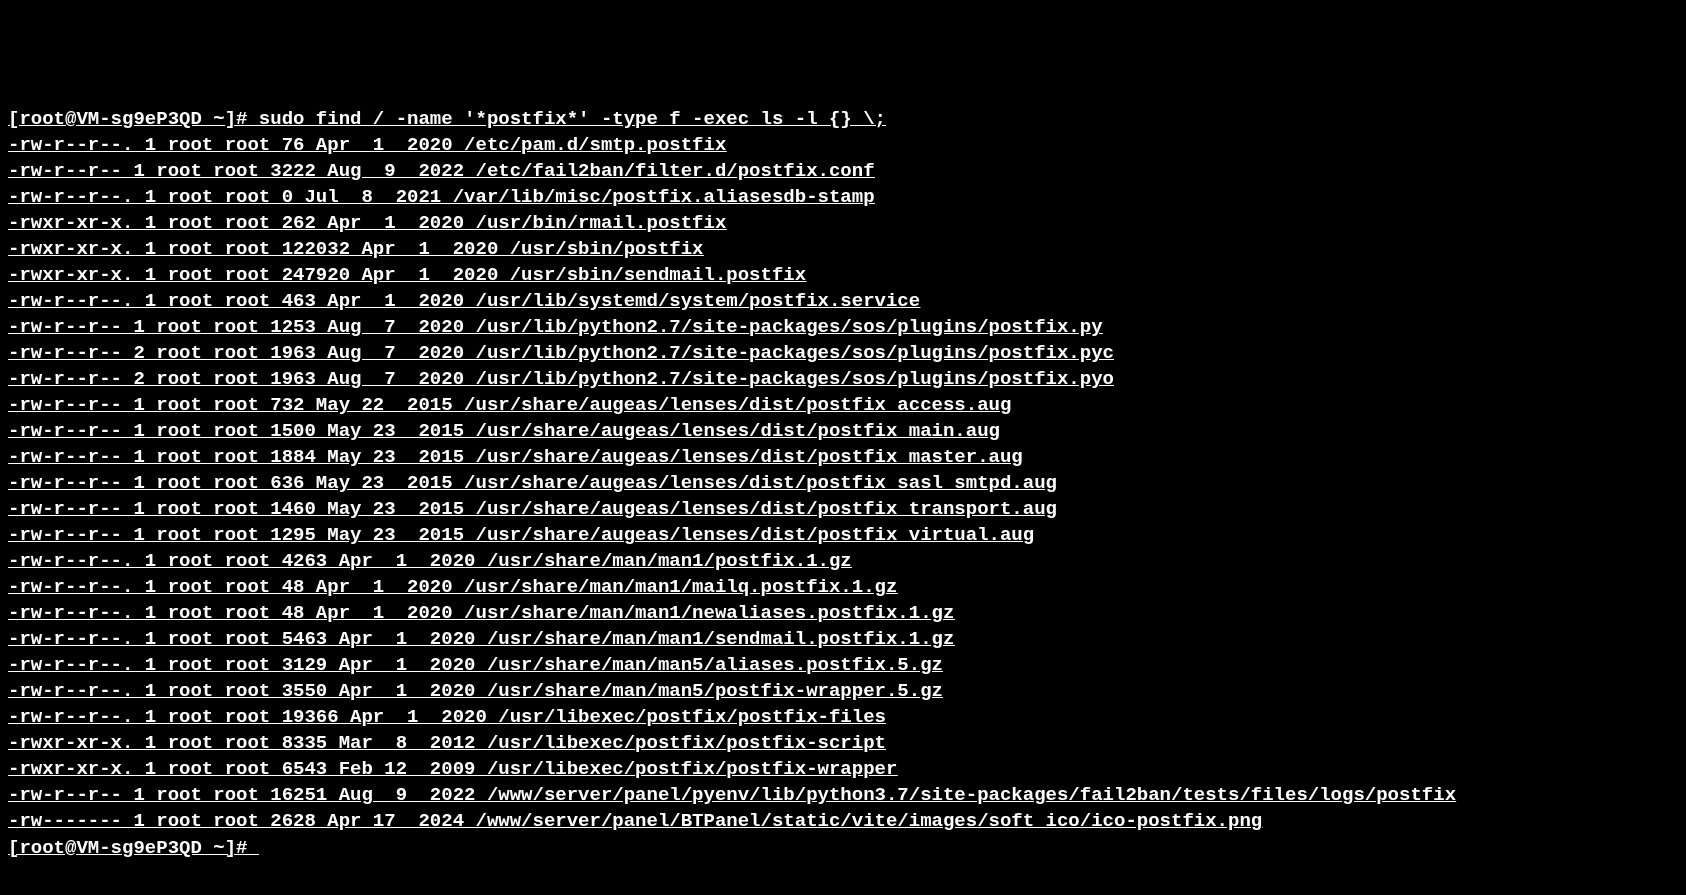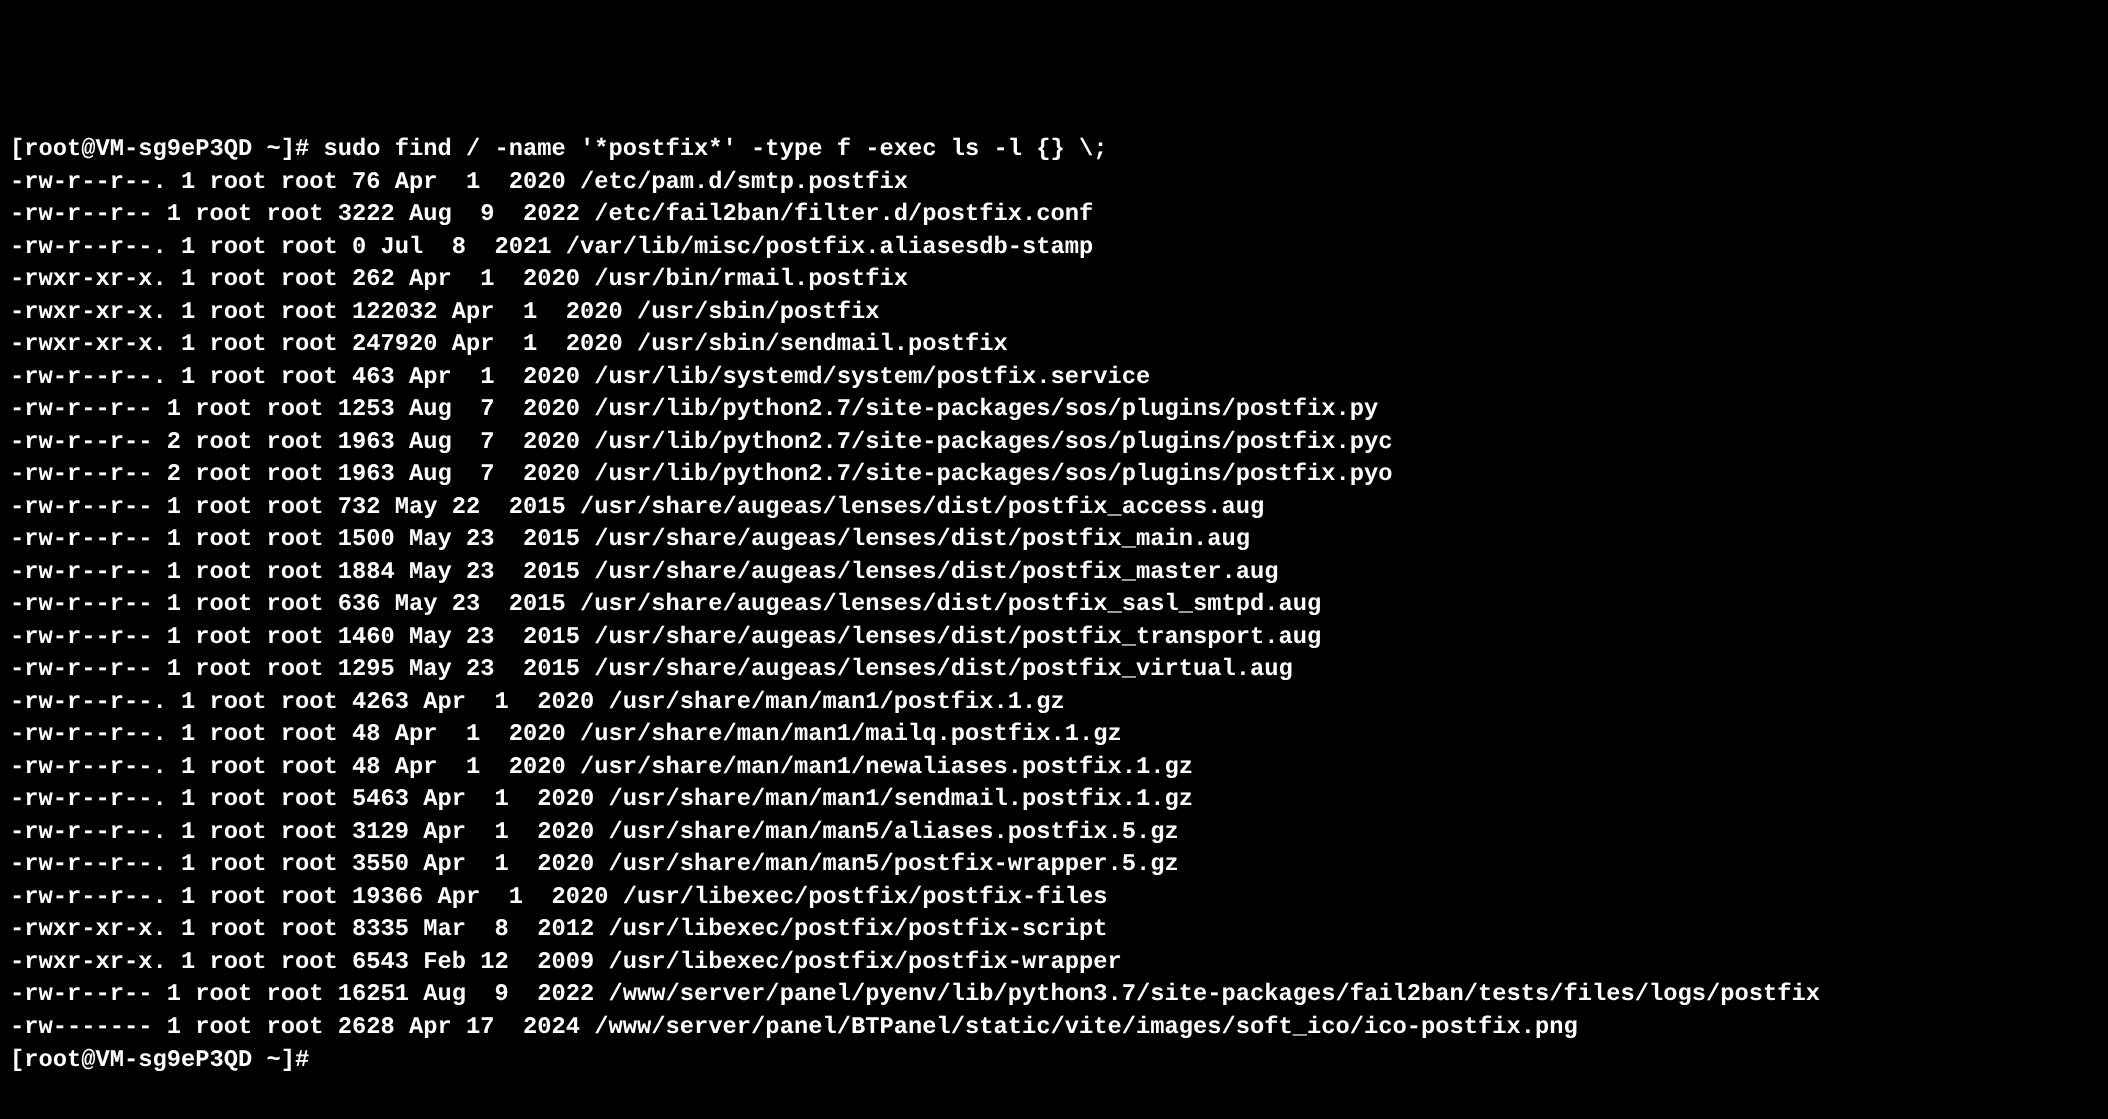--- a/index.html
+++ b/index.html
@@ -1,18 +1,19 @@
 <!DOCTYPE html>
 <html><head>
   <meta charset="utf-8">
   <style>
     * {
       margin: 0;
       padding: 0;
       box-sizing: border-box;
+      text-decoration: underline;
     }
     body {
       background-color: #000000;
       color: #ffffff;
       font-family: 'Courier New', Consolas, monospace;
       font-size: 19px;
       font-weight: bold;
       line-height: 1.37;
       padding: 2px 8px;
       white-space: pre;

